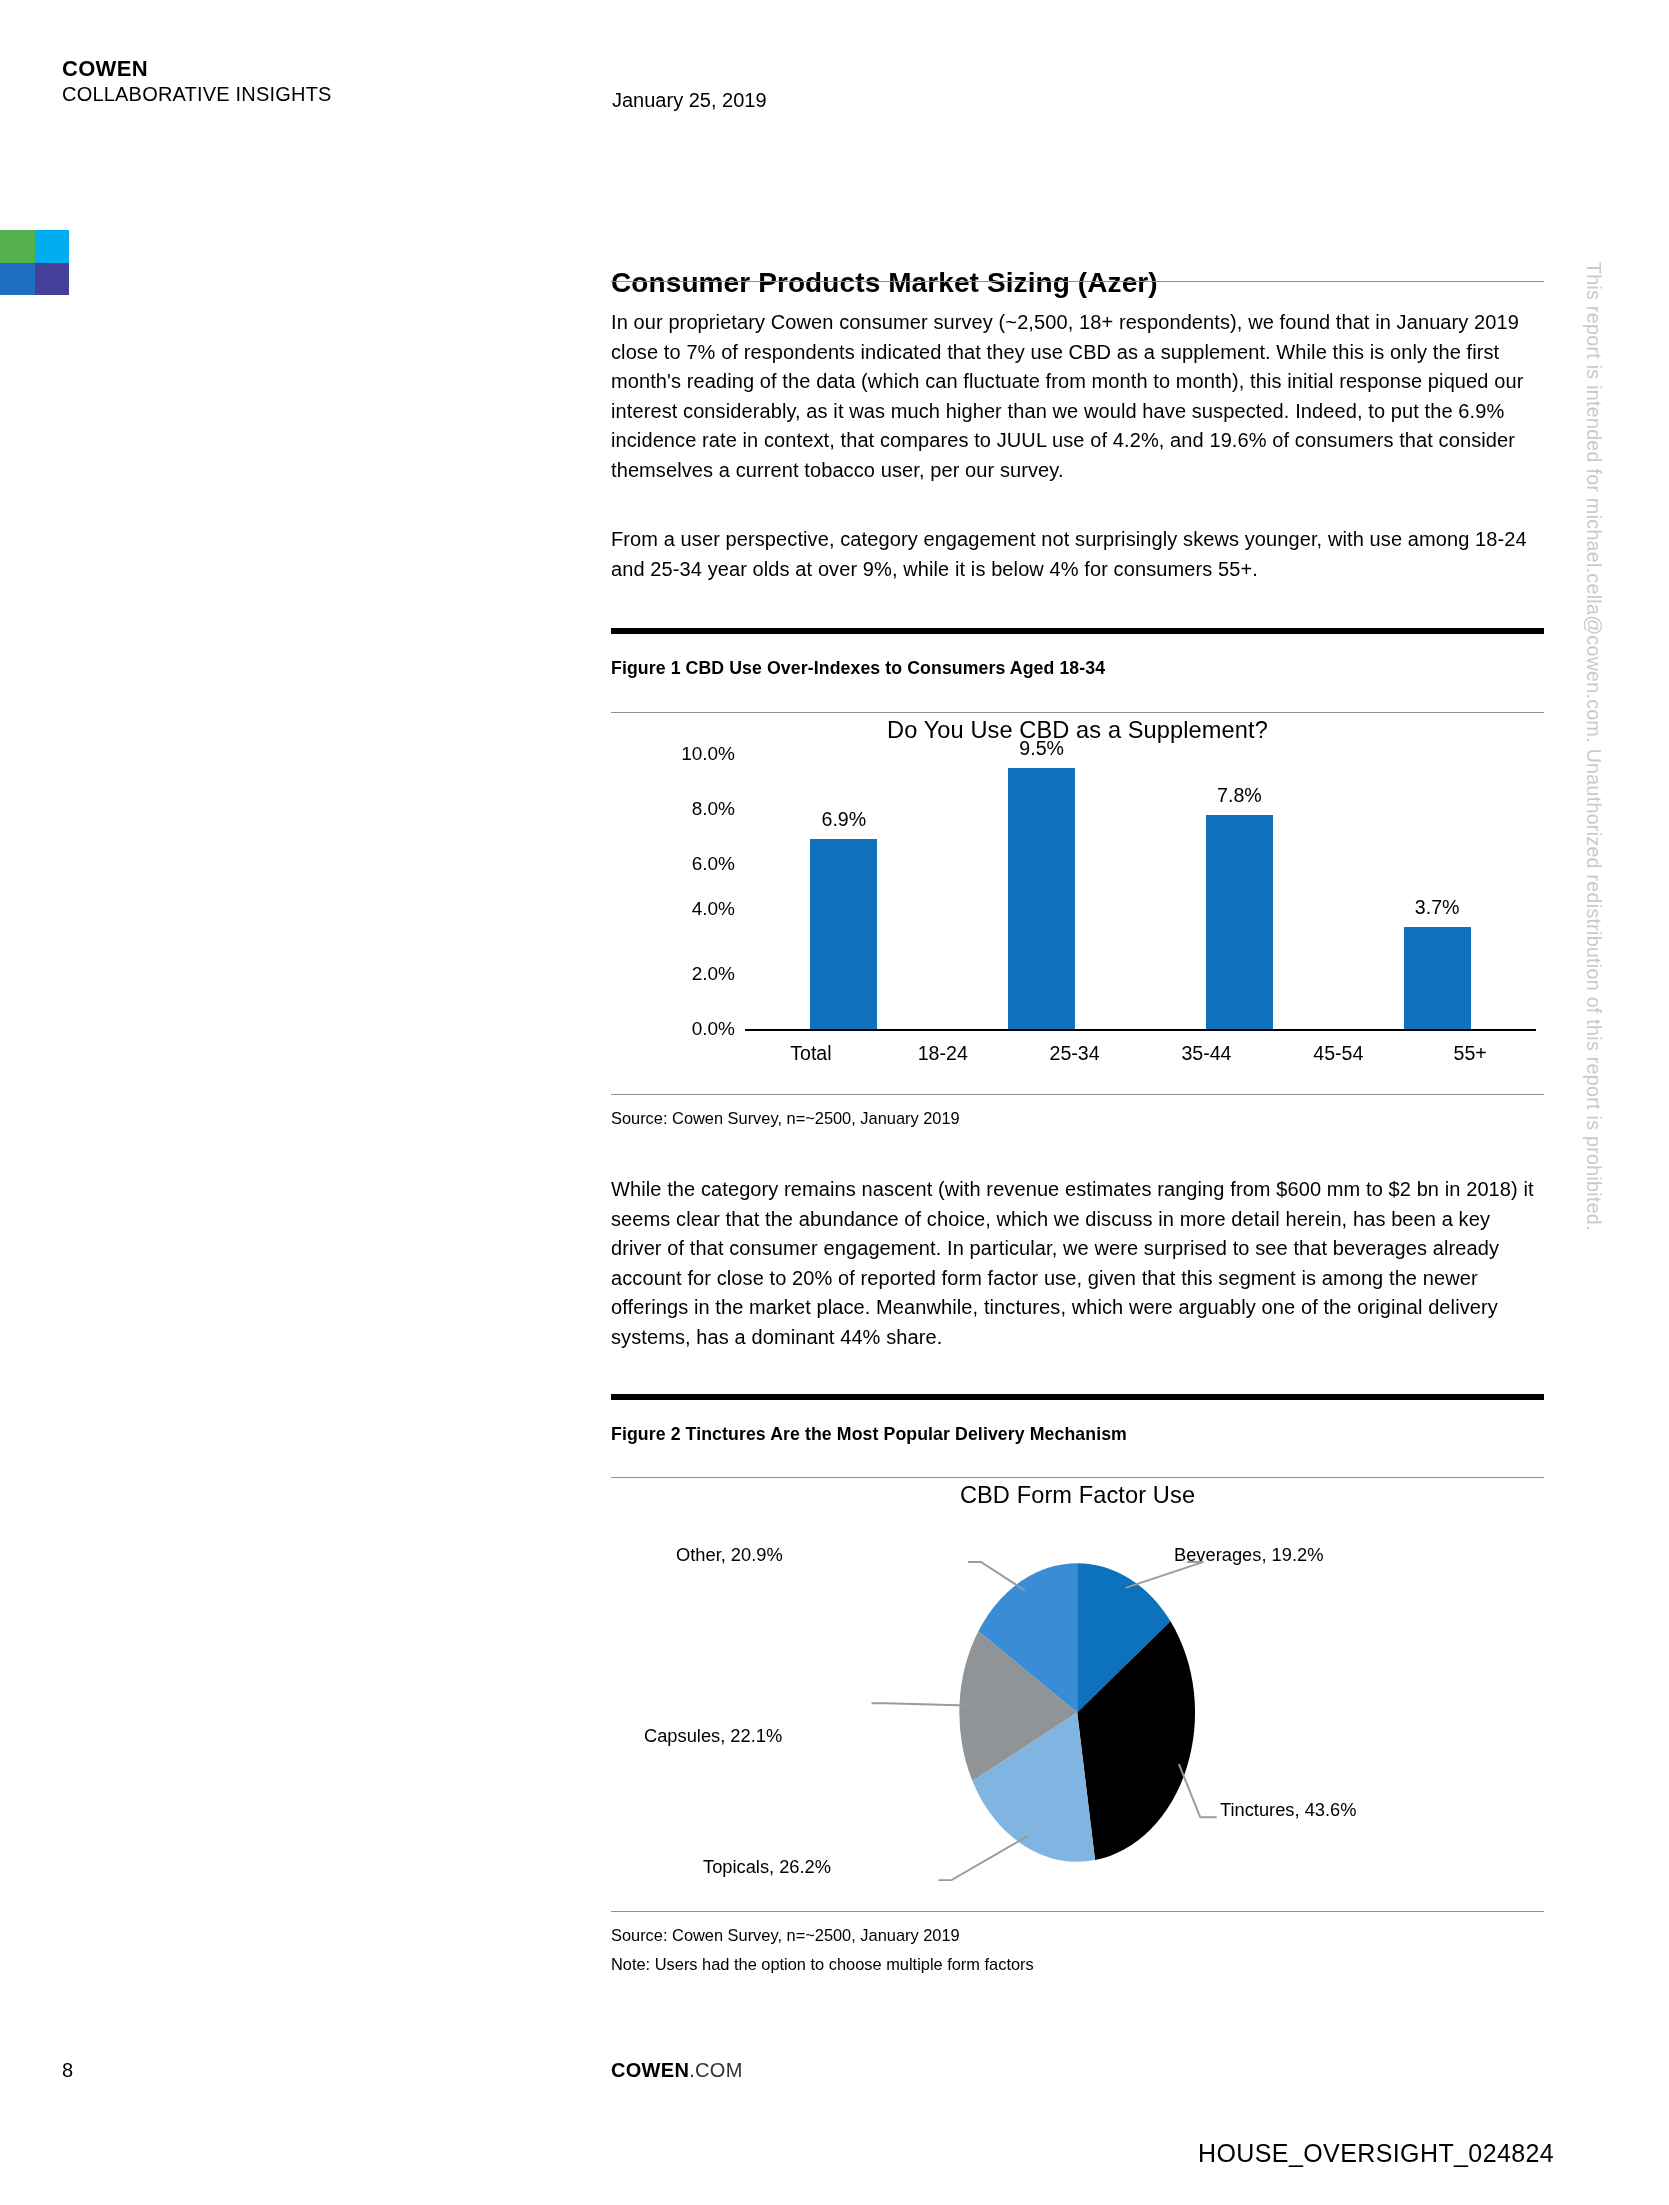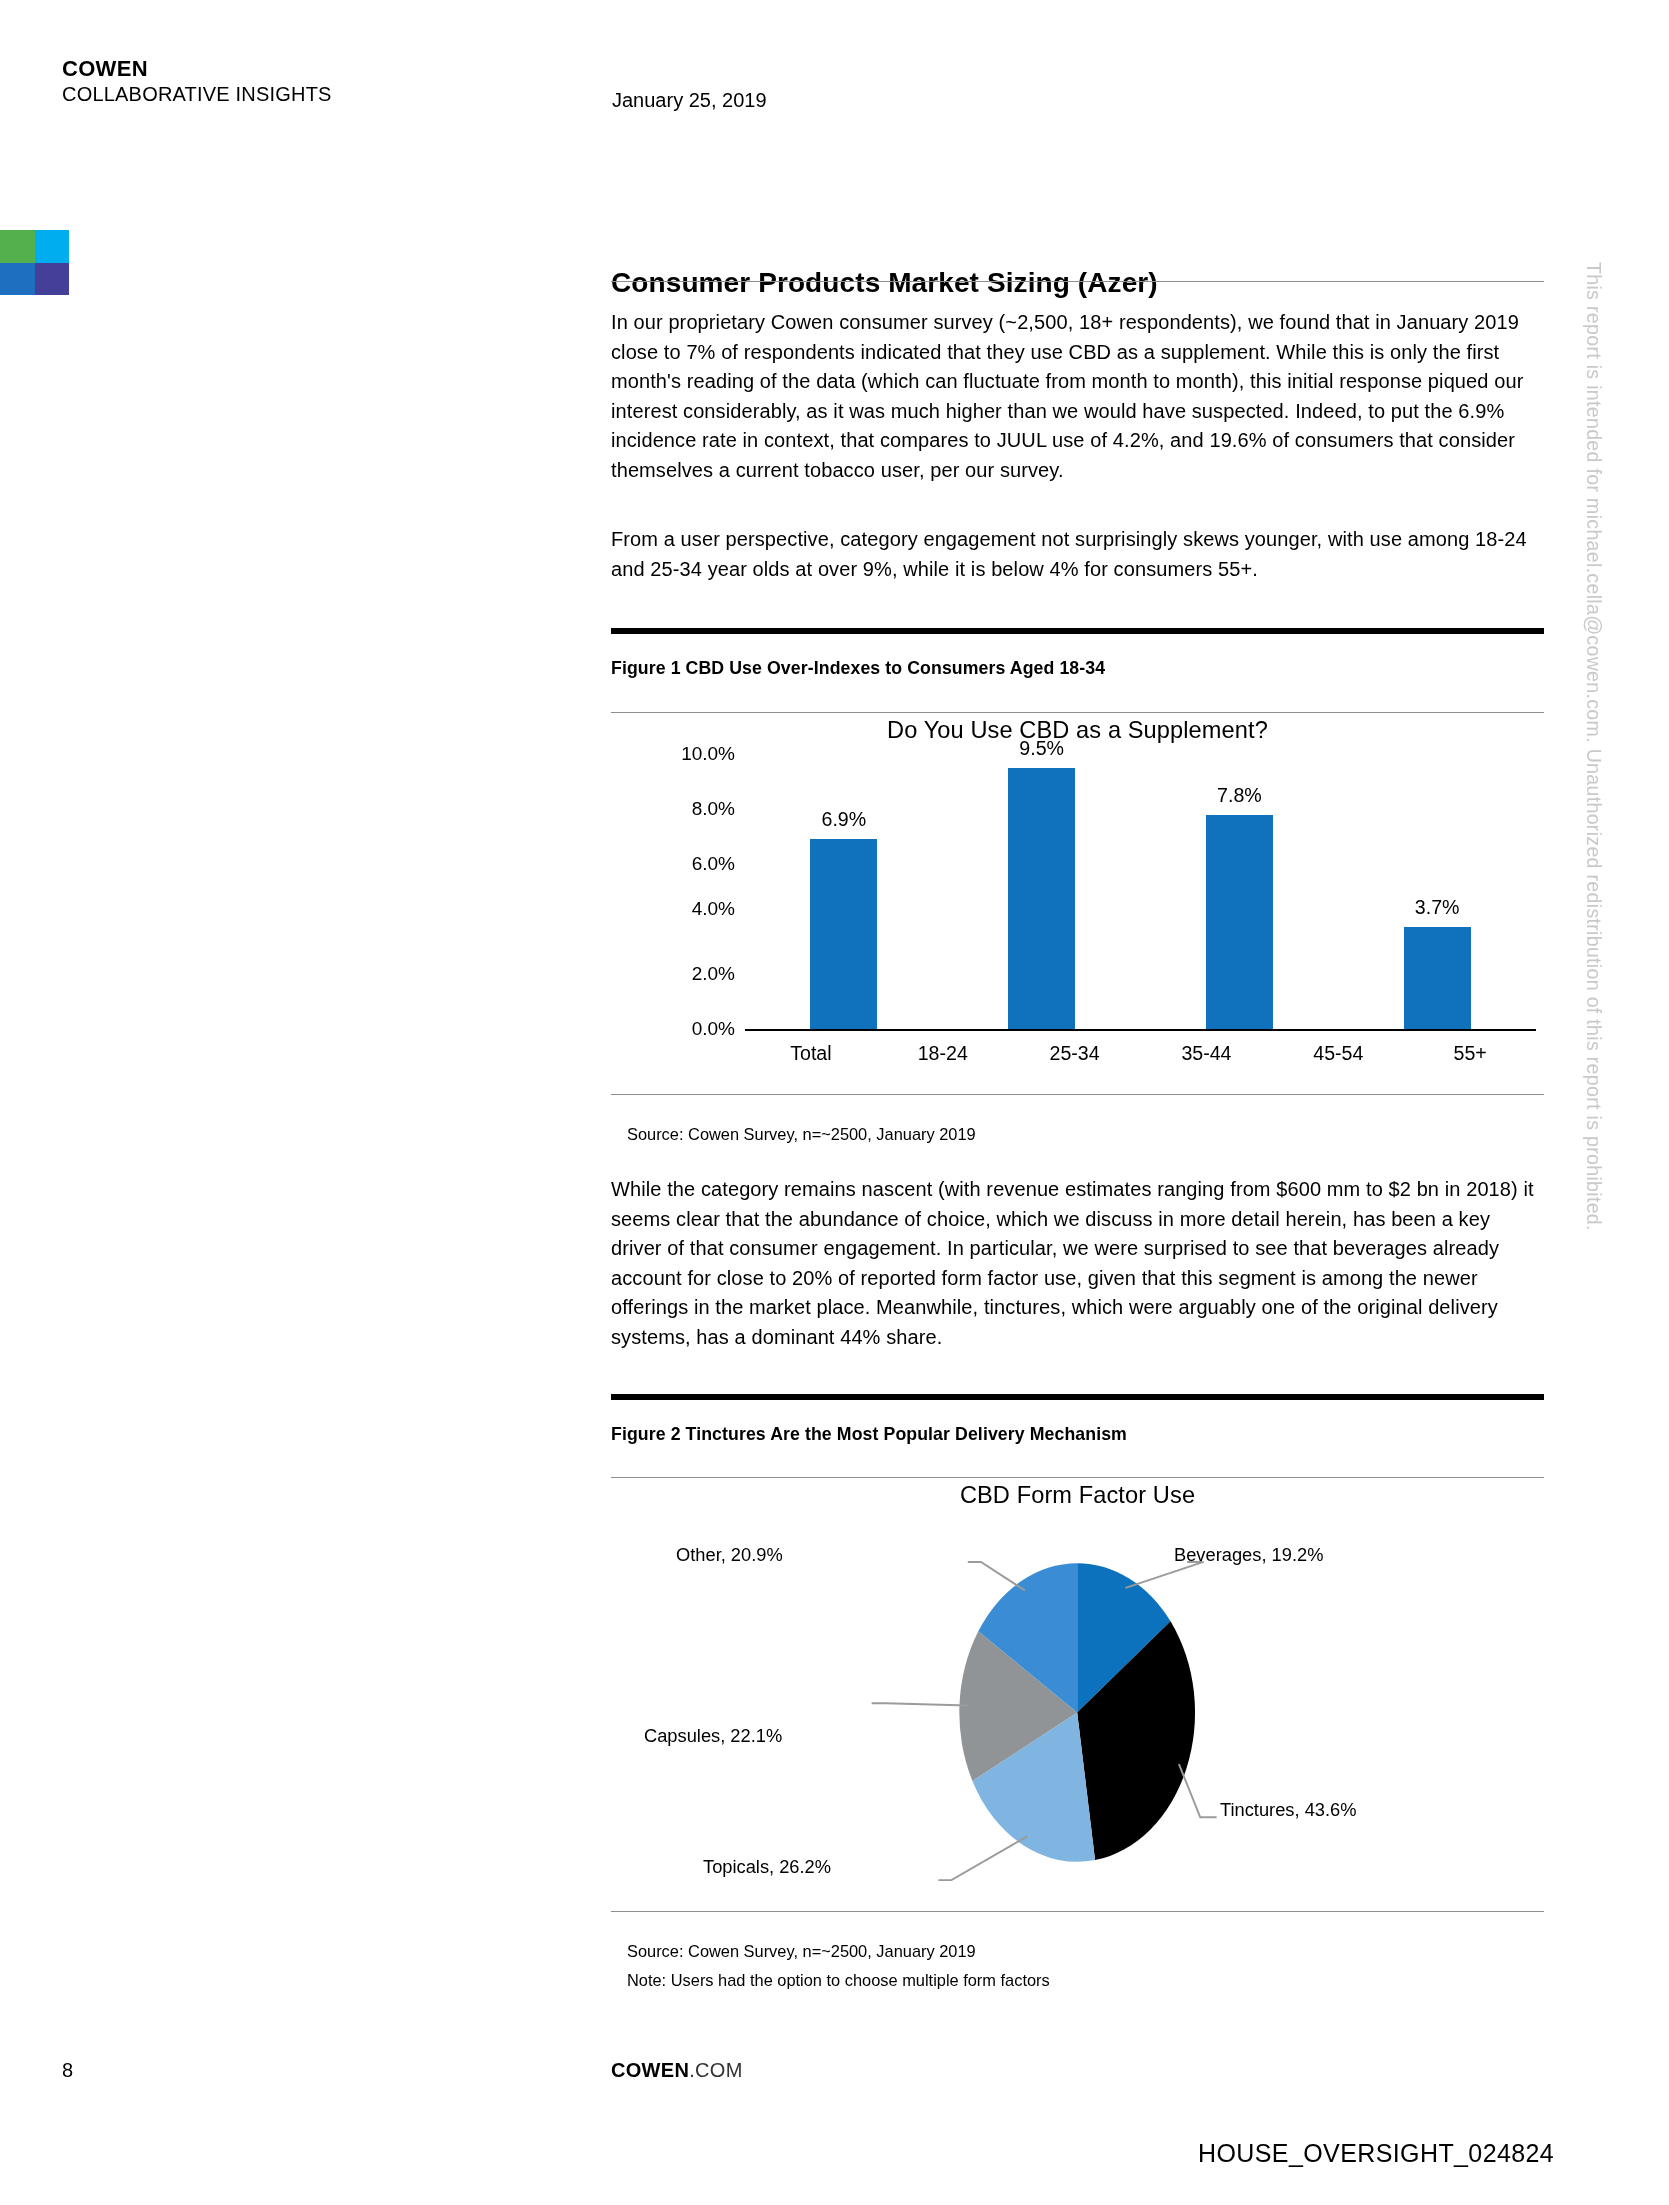--- a/index.html
+++ b/index.html
@@ -61,21 +61,21 @@
     letter-spacing: 0.1px;
   }
 
   .fig-caption {
     position: absolute; left: 0; width: 933px;
     font-size: 17.7px; font-weight: bold; margin: 0;
     letter-spacing: 0.1px;
   }
   .src-note {
     position: absolute; left: 0; width: 933px;
-    font-size: 16.4px; margin: 16px; line-height: 25px;
+    font-size: 16.4px; margin: 0; line-height: 25px;
   }
 
   
   .fig1 { position: absolute; left: 0; top: 713px; width: 933px; height: 367px; }
   .chart-title {
     text-align: center; font-size: 23.6px; margin: 0; padding-top: 3.9px;
     letter-spacing: 0.1px;
   }
   .bar-area {
     position: absolute; left: 0; top: 41px;

